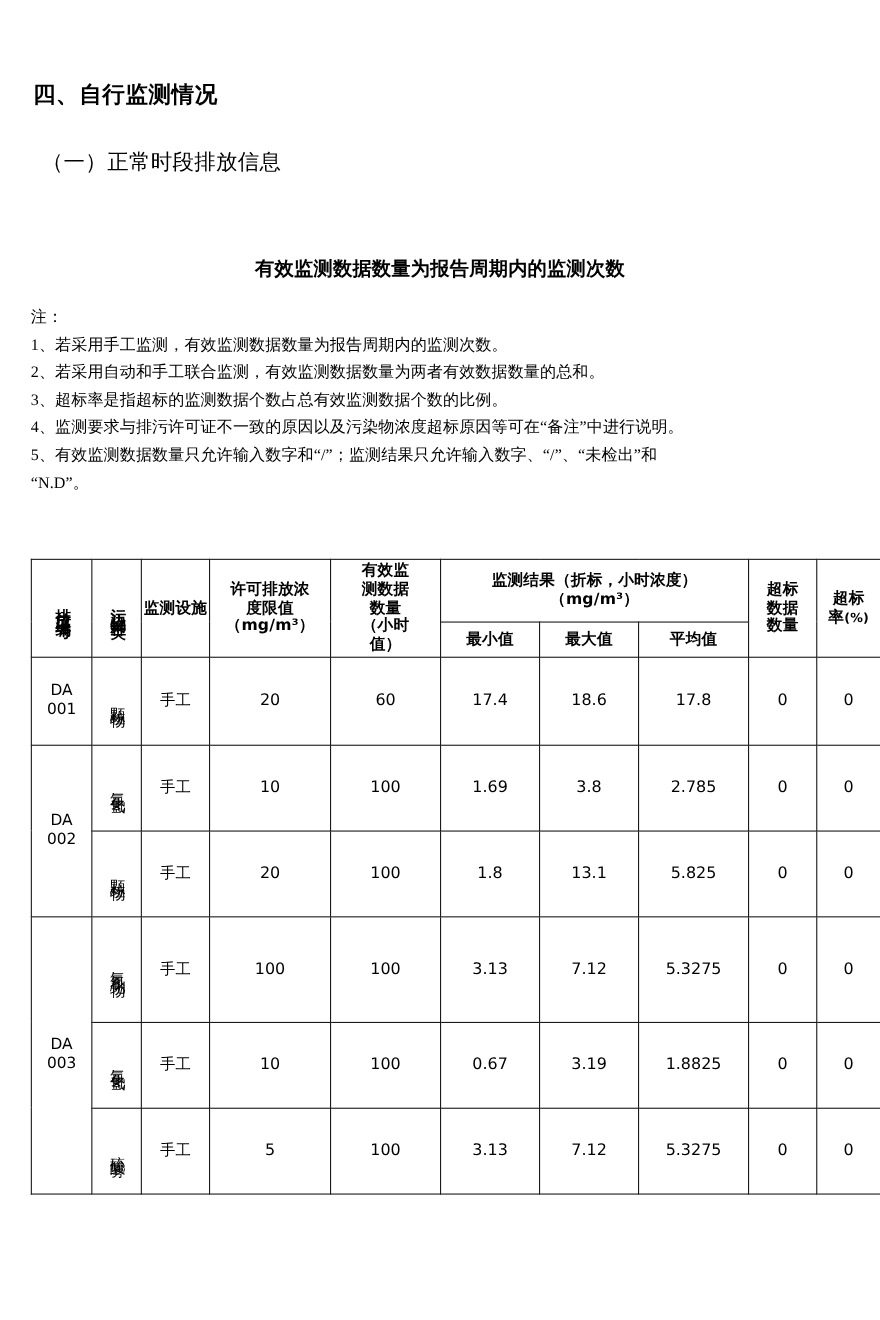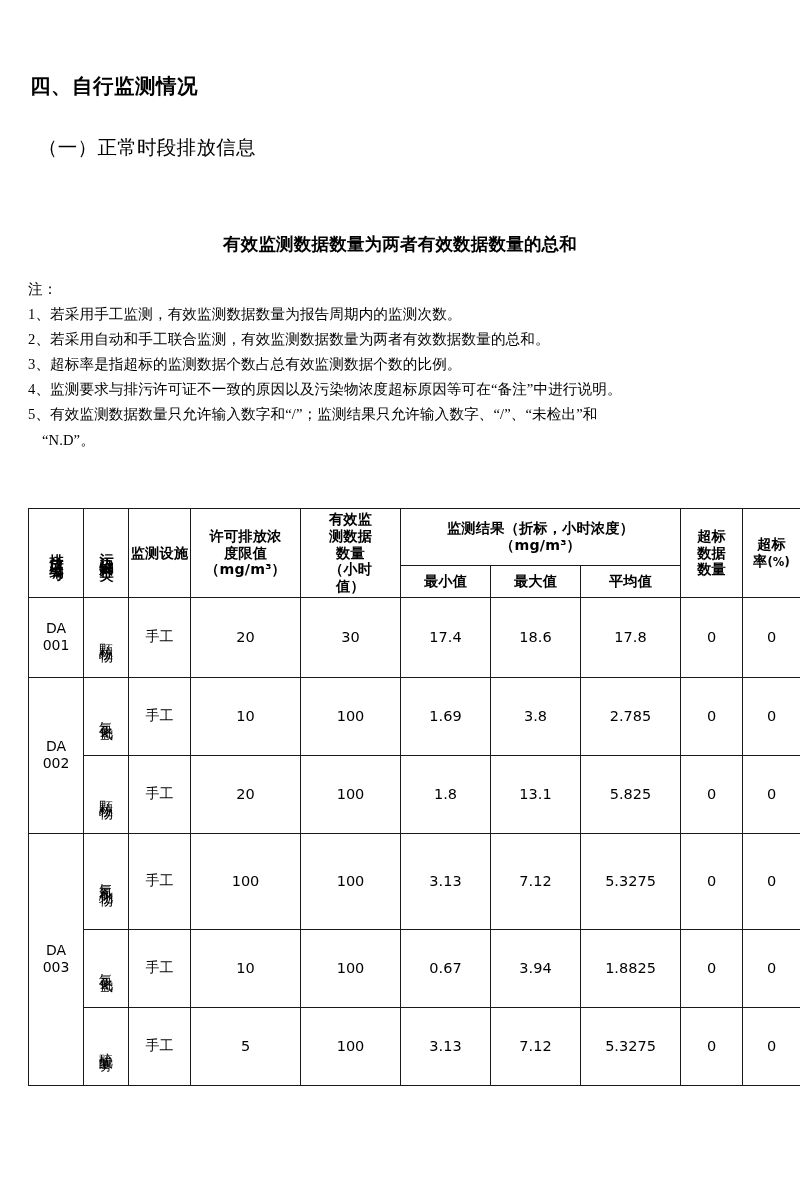--- a/index.html
+++ b/index.html
@@ -68,21 +68,21 @@
     top: 282px;
     width: 744px;
     font-size: 14.6px;
     line-height: 1.0;
   }
   .note-line {
     margin: 0 0 10.5px 0;
     white-space: nowrap;
     letter-spacing: 0.1px;
   }
-  .note-indent { margin-left: 14px; }
+  .note-indent { }
 
   
   table.stat {
     position: absolute;
     left: 28px;
     top: 508px;
     border-collapse: collapse;
     width: 744px;
     table-layout: fixed;
     font-size: 14px;
@@ -155,21 +155,21 @@
 </style>
 </head>
 <body>
 
 <div class="page">
 
   <h1 class="h-section">四、自行监测情况</h1>
 
   <h2 class="h-sub">（一）正常时段排放信息</h2>
 
-  <div class="h-table-title">有效监测数据数量为两者有效数据数量的总和</div>
+  <div class="h-table-title">有效监测数据数量为报告周期内的监测次数</div>
 
   <div class="notes">
     <p class="note-line">注：</p>
     <p class="note-line">1、若采用手工监测，有效监测数据数量为报告周期内的监测次数。</p>
     <p class="note-line">2、若采用自动和手工联合监测，有效监测数据数量为两者有效数据数量的总和。</p>
     <p class="note-line">3、超标率是指超标的监测数据个数占总有效监测数据个数的比例。</p>
     <p class="note-line">4、监测要求与排污许可证不一致的原因以及污染物浓度超标原因等可在“备注”中进行说明。</p>
     <p class="note-line">5、有效监测数据数量只允许输入数字和“/”；监测结果只允许输入数字、“/”、“未检出”和</p>
     <p class="note-line note-indent">“N.D”。</p>
   </div>
@@ -225,21 +225,21 @@
         <td>平均值</td>
       </tr>
     </thead>
     <tbody id="tbody">
         <tr class="r1">
           <td rowspan="1"><span class="outlet-id">DA
 001</span></td>
           <td><span class="vert-body">颗粒物</span></td>
           <td><span class="cell-cn">手工</span></td>
           <td><span class="cell-num">20</span></td>
-          <td><span class="cell-num">30</span></td>
+          <td><span class="cell-num">60</span></td>
           <td><span class="cell-num">17.4</span></td>
           <td><span class="cell-num">18.6</span></td>
           <td><span class="cell-num">17.8</span></td>
           <td><span class="cell-num">0</span></td>
           <td><span class="cell-num">0</span></td>
         </tr>
         <tr class="r2">
           <td rowspan="2"><span class="outlet-id">DA
 002</span></td>
           <td><span class="vert-body">氯化氢</span></td>
@@ -275,21 +275,21 @@
           <td><span class="cell-num">5.3275</span></td>
           <td><span class="cell-num">0</span></td>
           <td><span class="cell-num">0</span></td>
         </tr>
         <tr class="r5">
           <td><span class="vert-body">氯化氢</span></td>
           <td><span class="cell-cn">手工</span></td>
           <td><span class="cell-num">10</span></td>
           <td><span class="cell-num">100</span></td>
           <td><span class="cell-num">0.67</span></td>
-          <td><span class="cell-num">3.94</span></td>
+          <td><span class="cell-num">3.19</span></td>
           <td><span class="cell-num">1.8825</span></td>
           <td><span class="cell-num">0</span></td>
           <td><span class="cell-num">0</span></td>
         </tr>
         <tr class="r6">
           <td><span class="vert-body">硫酸雾</span></td>
           <td><span class="cell-cn">手工</span></td>
           <td><span class="cell-num">5</span></td>
           <td><span class="cell-num">100</span></td>
           <td><span class="cell-num">3.13</span></td>

